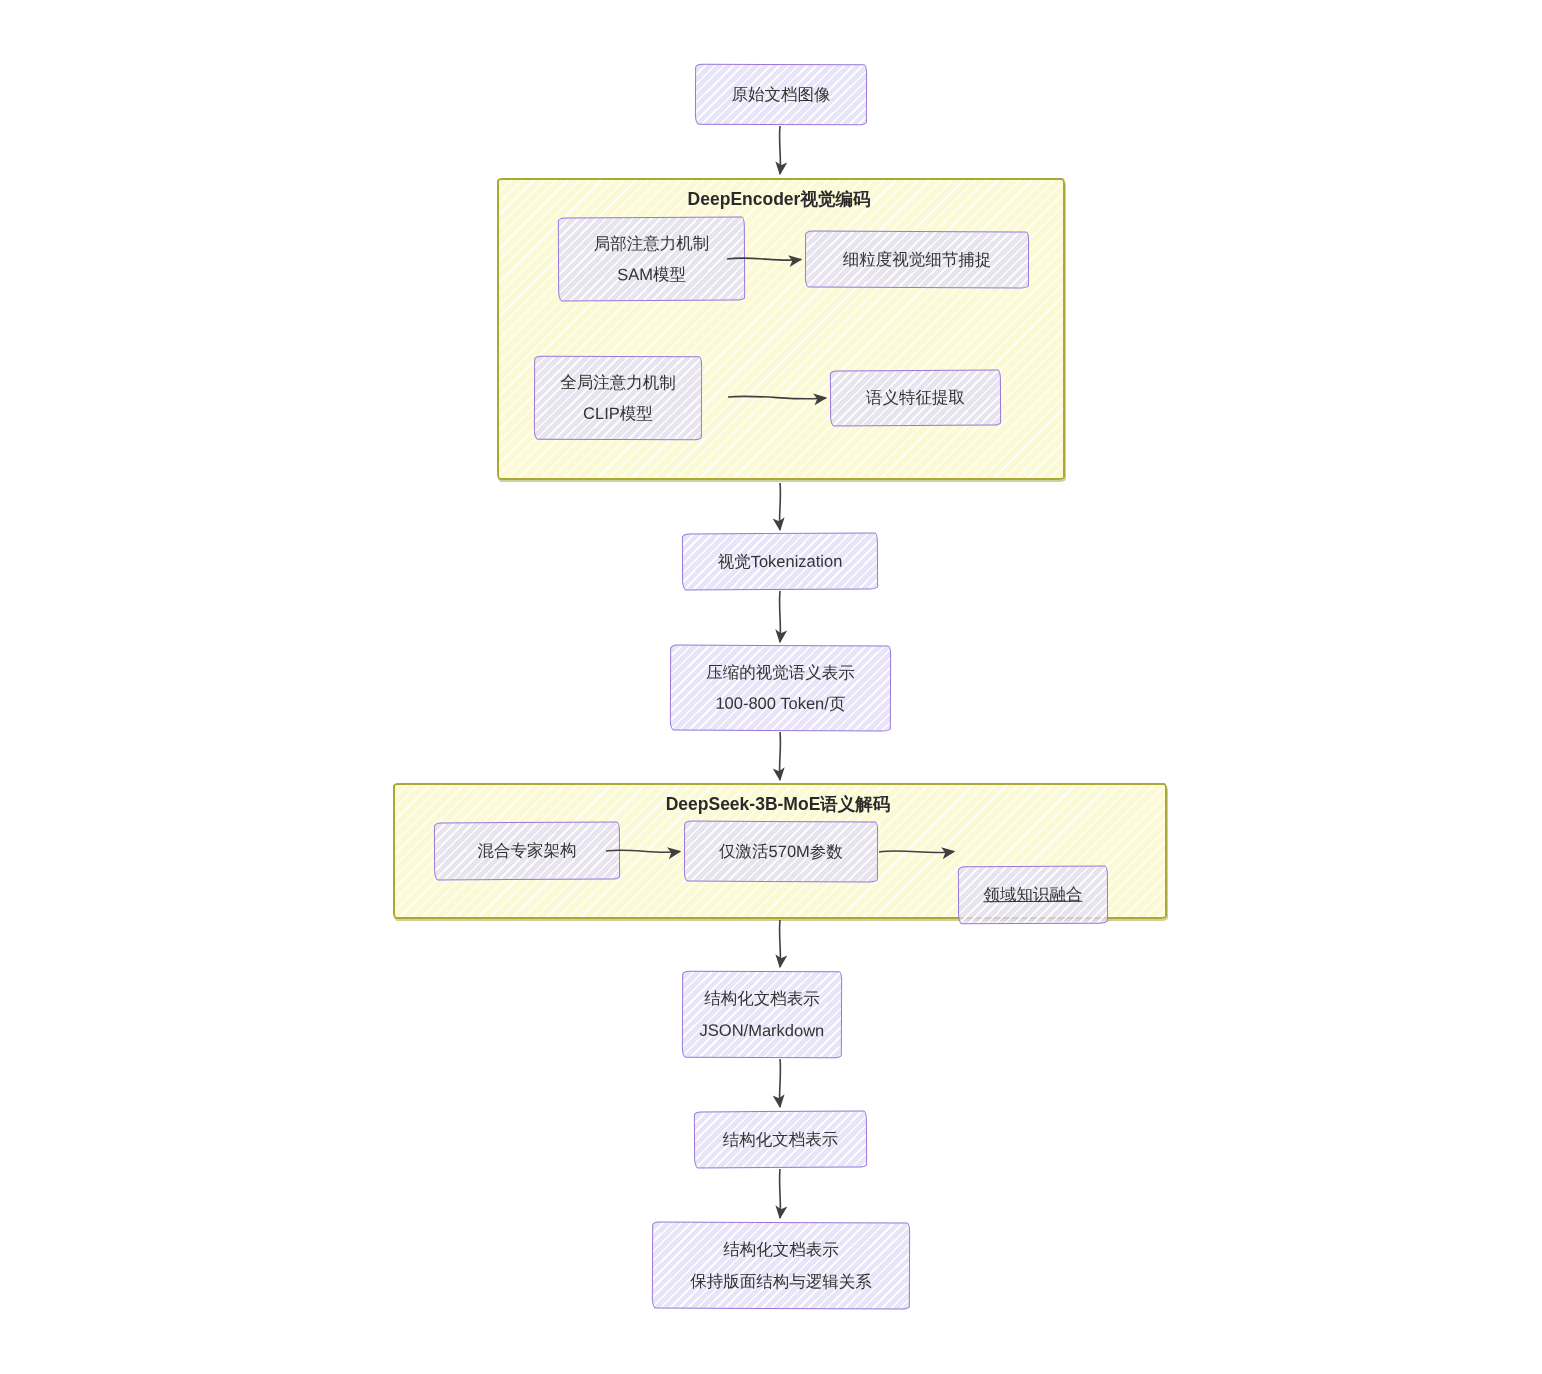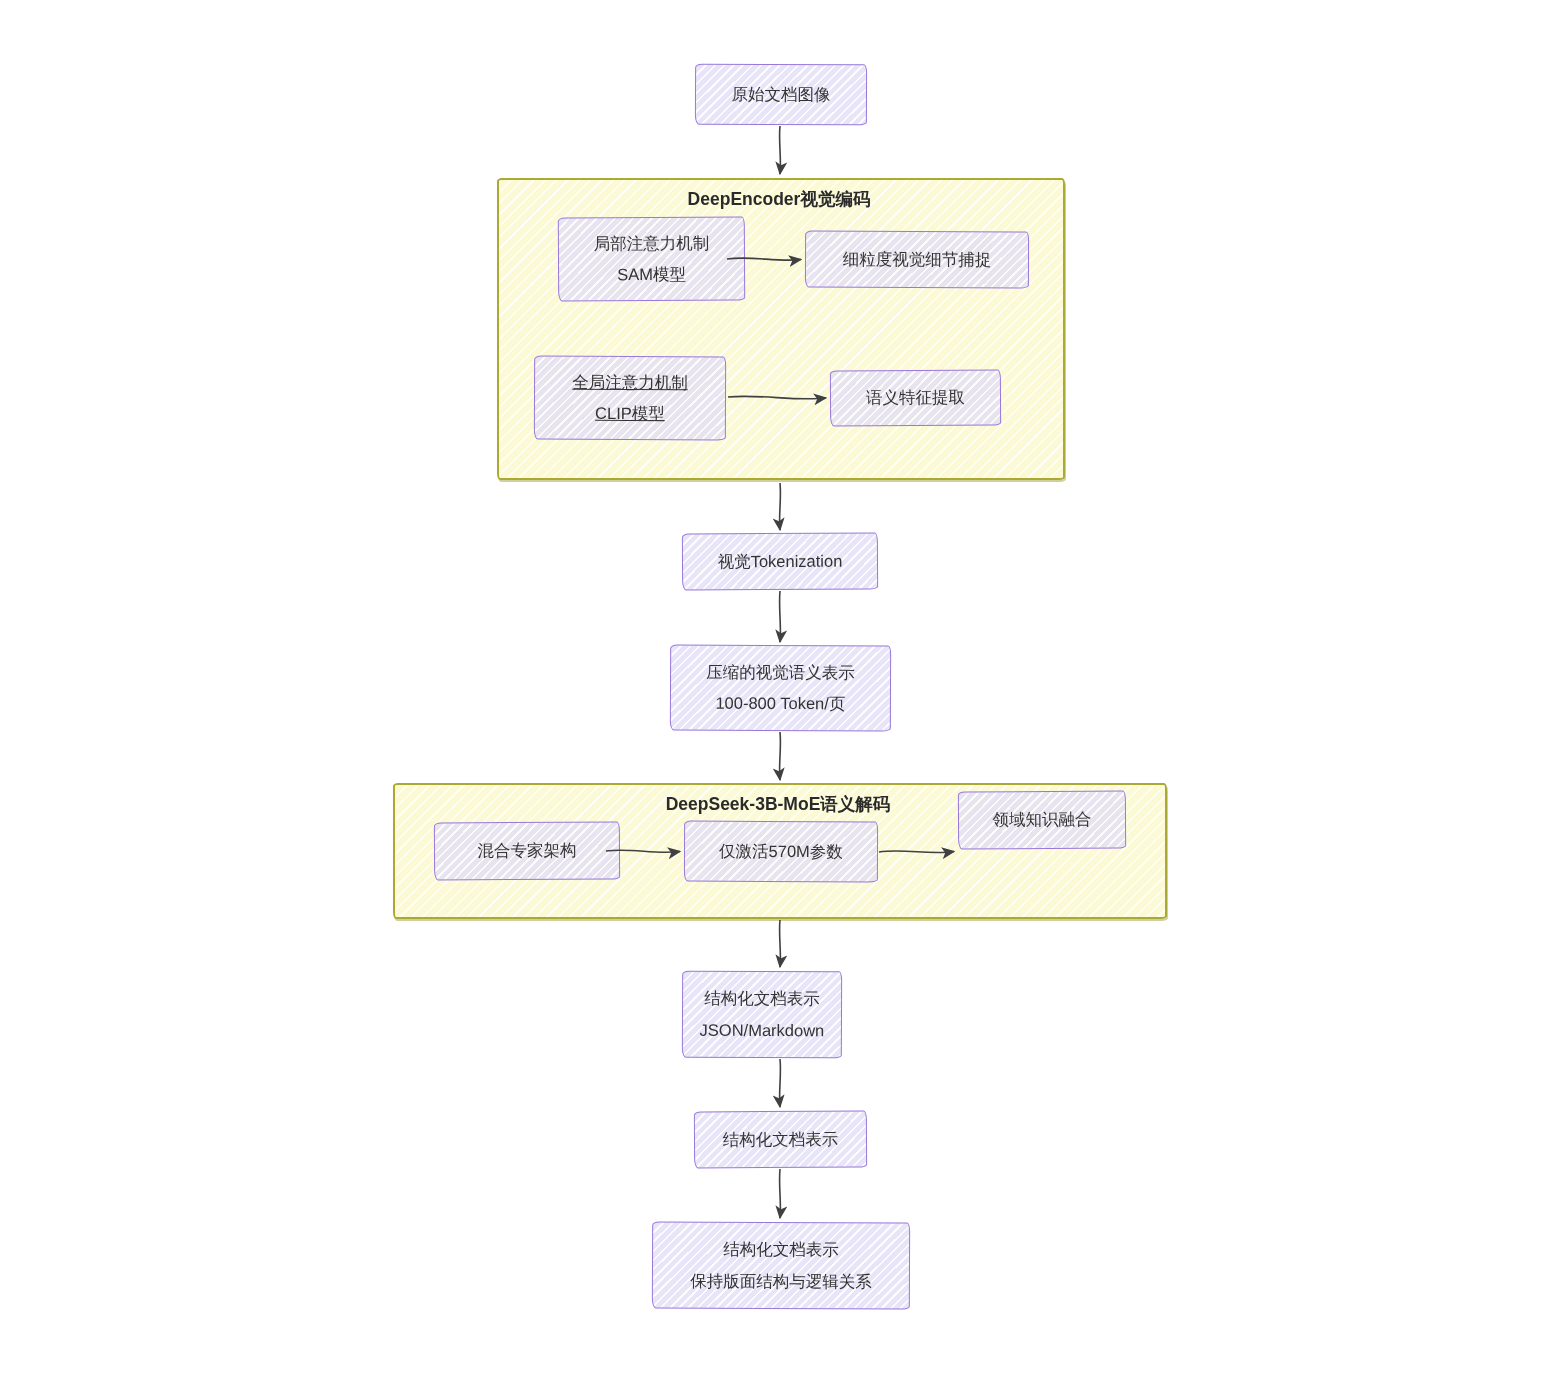--- a/index.html
+++ b/index.html
@@ -92,21 +92,21 @@
 
   <div class="node r2" style="left:538px;top:217px;width:187px;height:84px;margin-left:20px;">
     <span>局部注意力机制</span>
     <span>SAM模型</span>
   </div>
 
   <div class="node r1" style="left:805px;top:231px;width:224px;height:57px;">
     <span>细粒度视觉细节捕捉</span>
   </div>
 
-  <div class="node r1" style="left:534px;top:356px;width:192px;height:84px;text-decoration:underline;">
+  <div class="node r1" style="left:534px;top:356px;width:168px;height:84px;">
     <span>全局注意力机制</span>
     <span>CLIP模型</span>
   </div>
 
   <div class="node r2" style="left:830px;top:370px;width:171px;height:56px;">
     <span>语义特征提取</span>
   </div>
 
   <div class="node r2" style="left:682px;top:533px;width:196px;height:57px;">
     <span>视觉Tokenization</span>
@@ -118,21 +118,21 @@
   </div>
 
   <div class="node r2" style="left:434px;top:822px;width:186px;height:58px;">
     <span>混合专家架构</span>
   </div>
 
   <div class="node r1" style="left:684px;top:821px;width:194px;height:61px;">
     <span>仅激活570M参数</span>
   </div>
 
-  <div class="node r2" style="left:958px;top:791px;width:168px;height:58px;">
+  <div class="node r2" style="left:958px;top:866px;width:150px;height:58px;text-decoration:underline;">
     <span>领域知识融合</span>
   </div>
 
   <div class="node r1" style="left:682px;top:971px;width:160px;height:87px;">
     <span>结构化文档表示</span>
     <span>JSON/Markdown</span>
   </div>
 
   <div class="node r2" style="left:694px;top:1111px;width:173px;height:57px;">
     <span>结构化文档表示</span>

